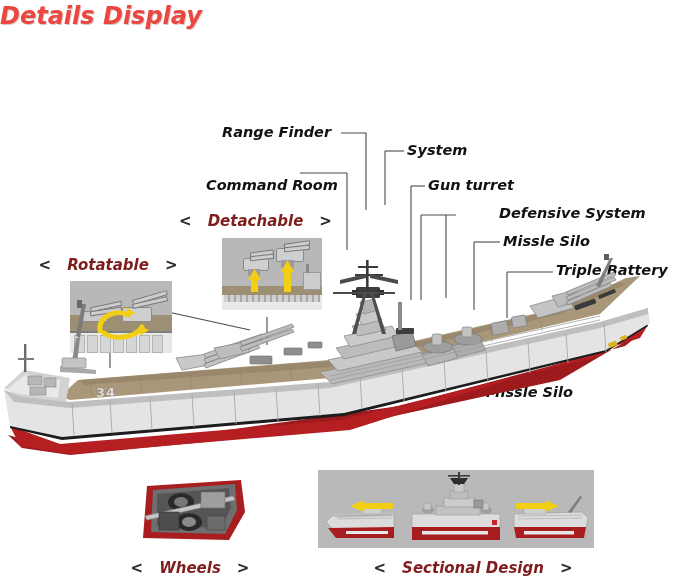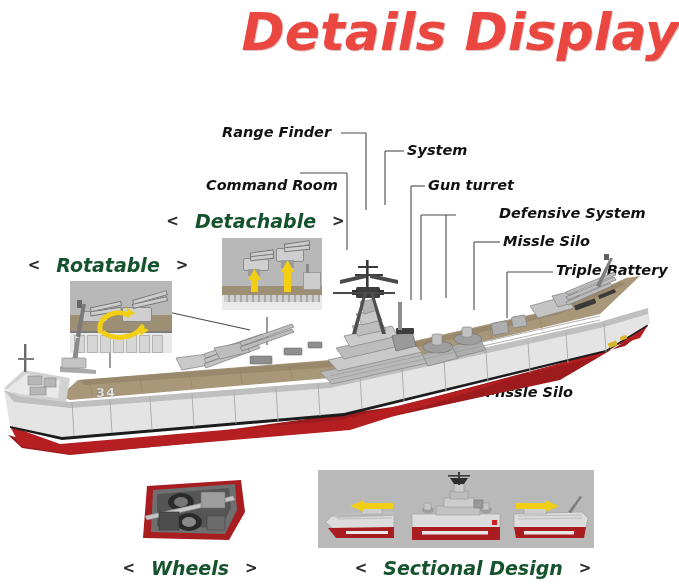--- a/index.html
+++ b/index.html
@@ -3,41 +3,41 @@
 <meta charset="utf-8">
 <style>
   html,body{margin:0;padding:0;background:#fff;}
   body{width:679px;height:585px;position:relative;overflow:hidden;
        font-family:"DejaVu Sans","Liberation Sans",sans-serif;}
 
   #stage{position:absolute;inset:0;width:679px;height:585px;background:#ffffff;}
 
   
   .title{
-    position:absolute;left:0;top:2px;width:679px;text-align:right;
+    position:absolute;left:0;top:2px;width:679px;text-align:left;
     font-family:"DejaVu Sans","Liberation Sans",sans-serif;
-    font-size:52px;font-weight:bold;font-style:italic;
+    font-size:24px;font-weight:bold;font-style:italic;
     color:#ea4740;letter-spacing:0px;
     text-shadow:1px 1px 0 rgba(120,20,20,.25);
   }
 
   
   .lbl{
     position:absolute;font-size:14.5px;font-weight:bold;font-style:italic;
     color:#111;white-space:nowrap;line-height:1;
     font-family:"DejaVu Sans","Liberation Sans",sans-serif;
   }
 
   
   .cap{
     position:absolute;display:flex;align-items:center;justify-content:center;
     gap:16px;white-space:nowrap;
   }
   .cap .arw{font-size:15px;font-weight:bold;color:#2a2a2a;font-family:"DejaVu Sans",sans-serif;}
-  .cap .ctxt{font-size:19px;font-weight:bold;font-style:italic;color:#14532d;
+  .cap .ctxt{font-size:15px;font-weight:bold;font-style:italic;color:#7f1d1d;
              font-family:"DejaVu Sans","Liberation Sans",sans-serif;}
 
   
   svg.leaders{position:absolute;left:0;top:0;width:679px;height:585px;pointer-events:none;}
 
   
   .inset{position:absolute;overflow:hidden;}
   .inset .panel{position:absolute;inset:0;}
 
   .brk{position:absolute;border-color:#333;border-style:solid;border-width:0;}

